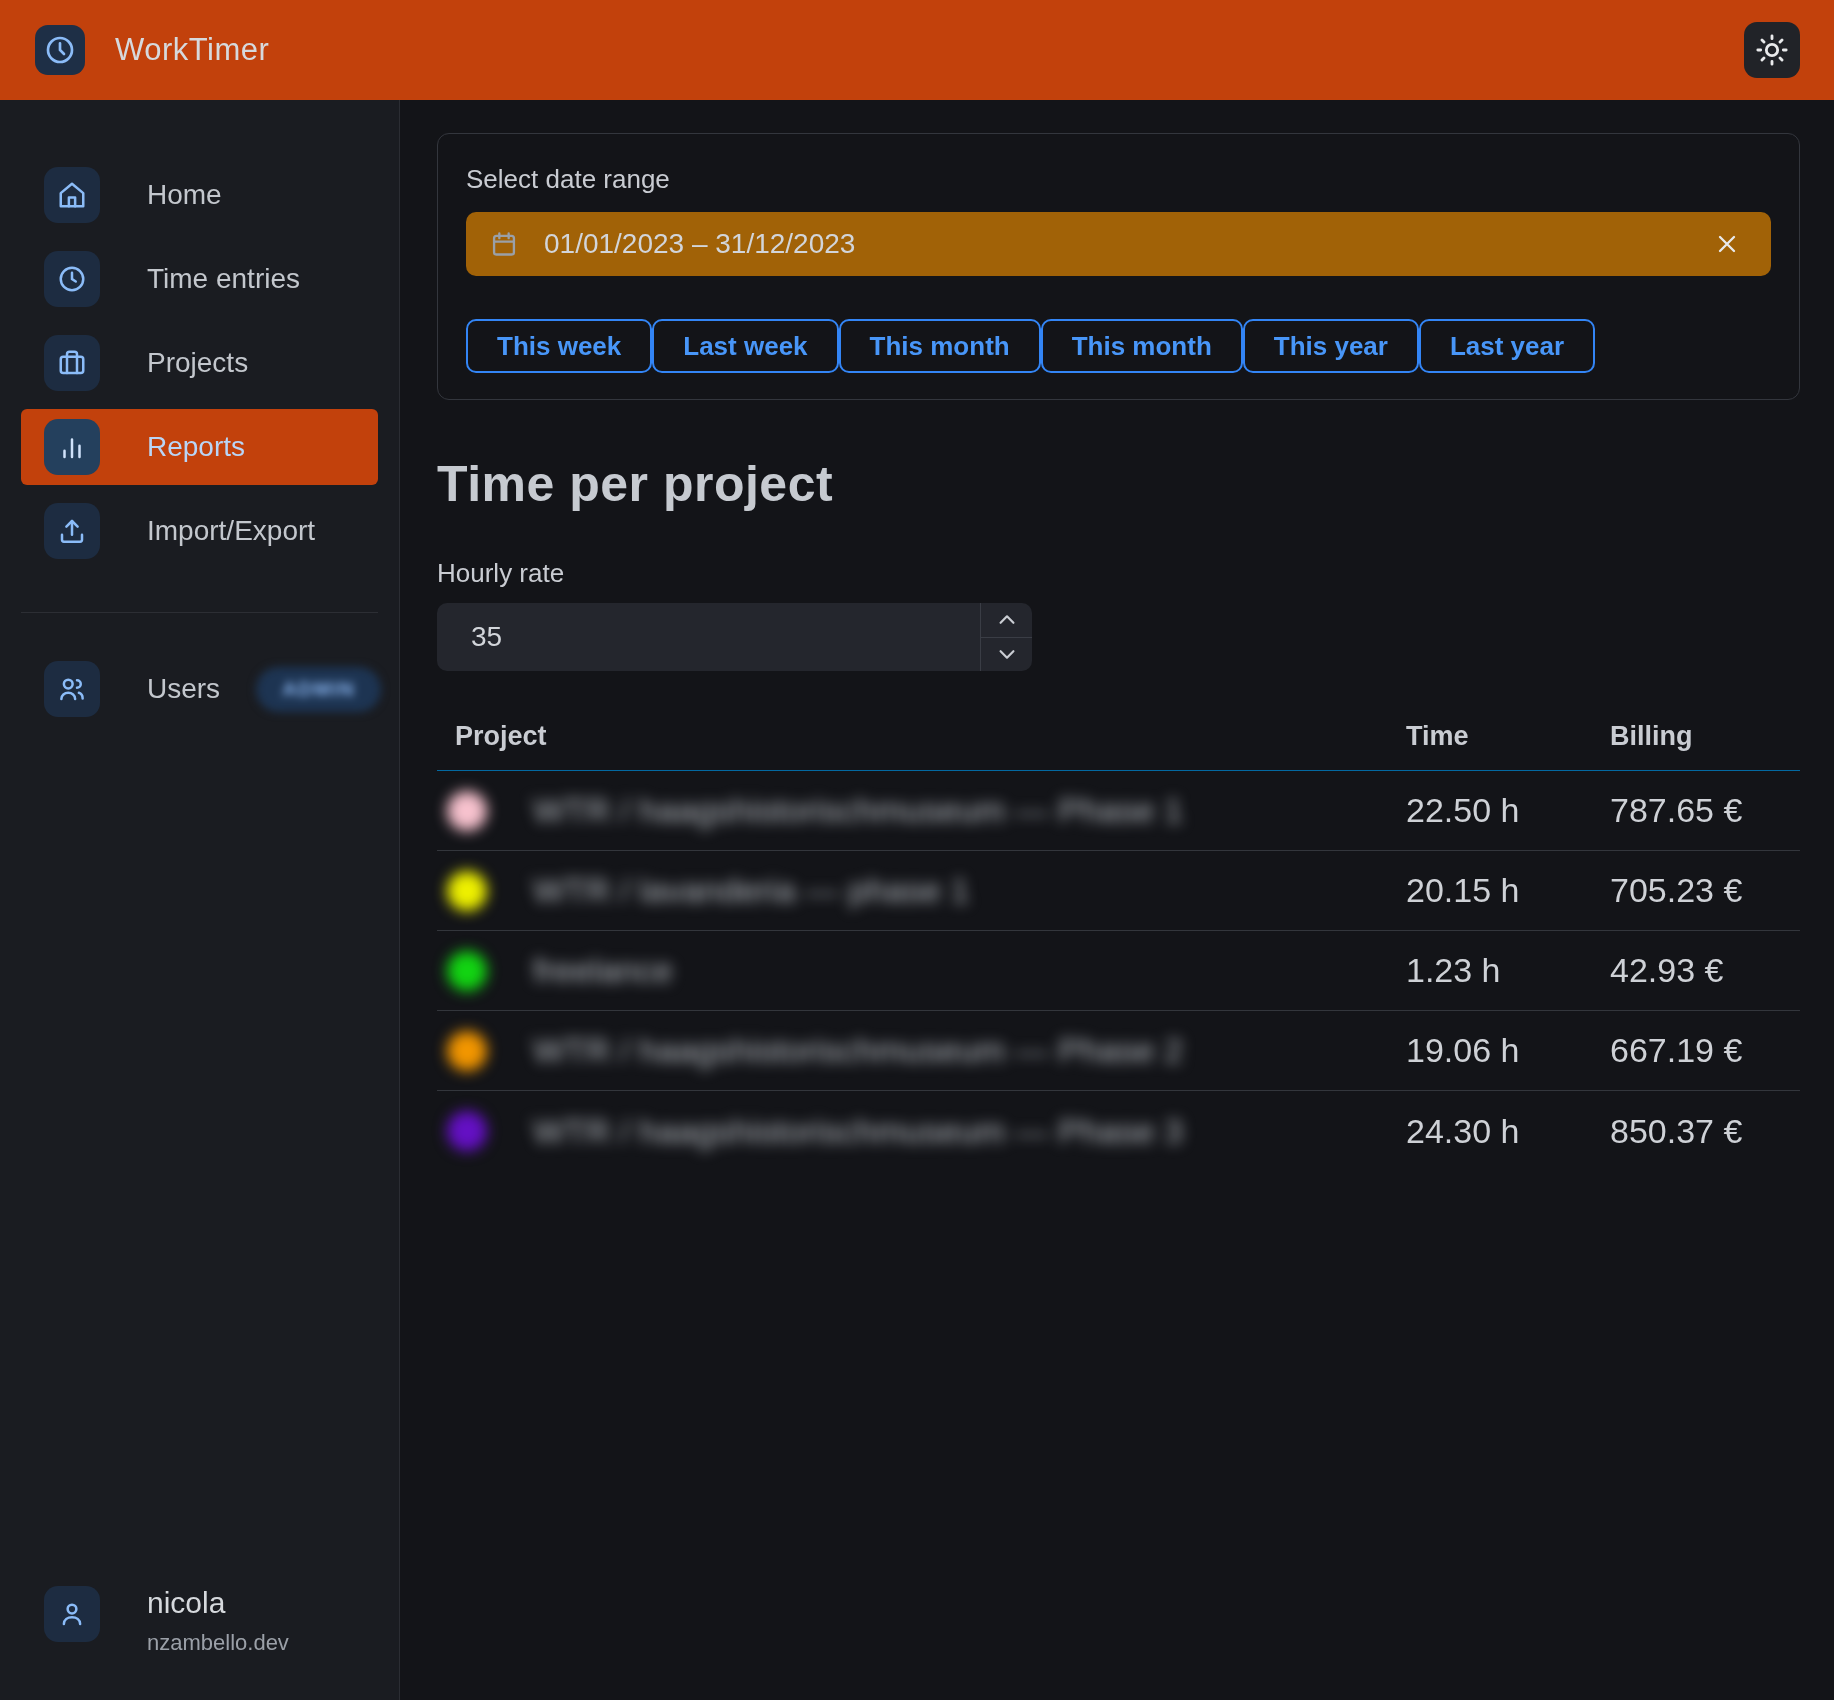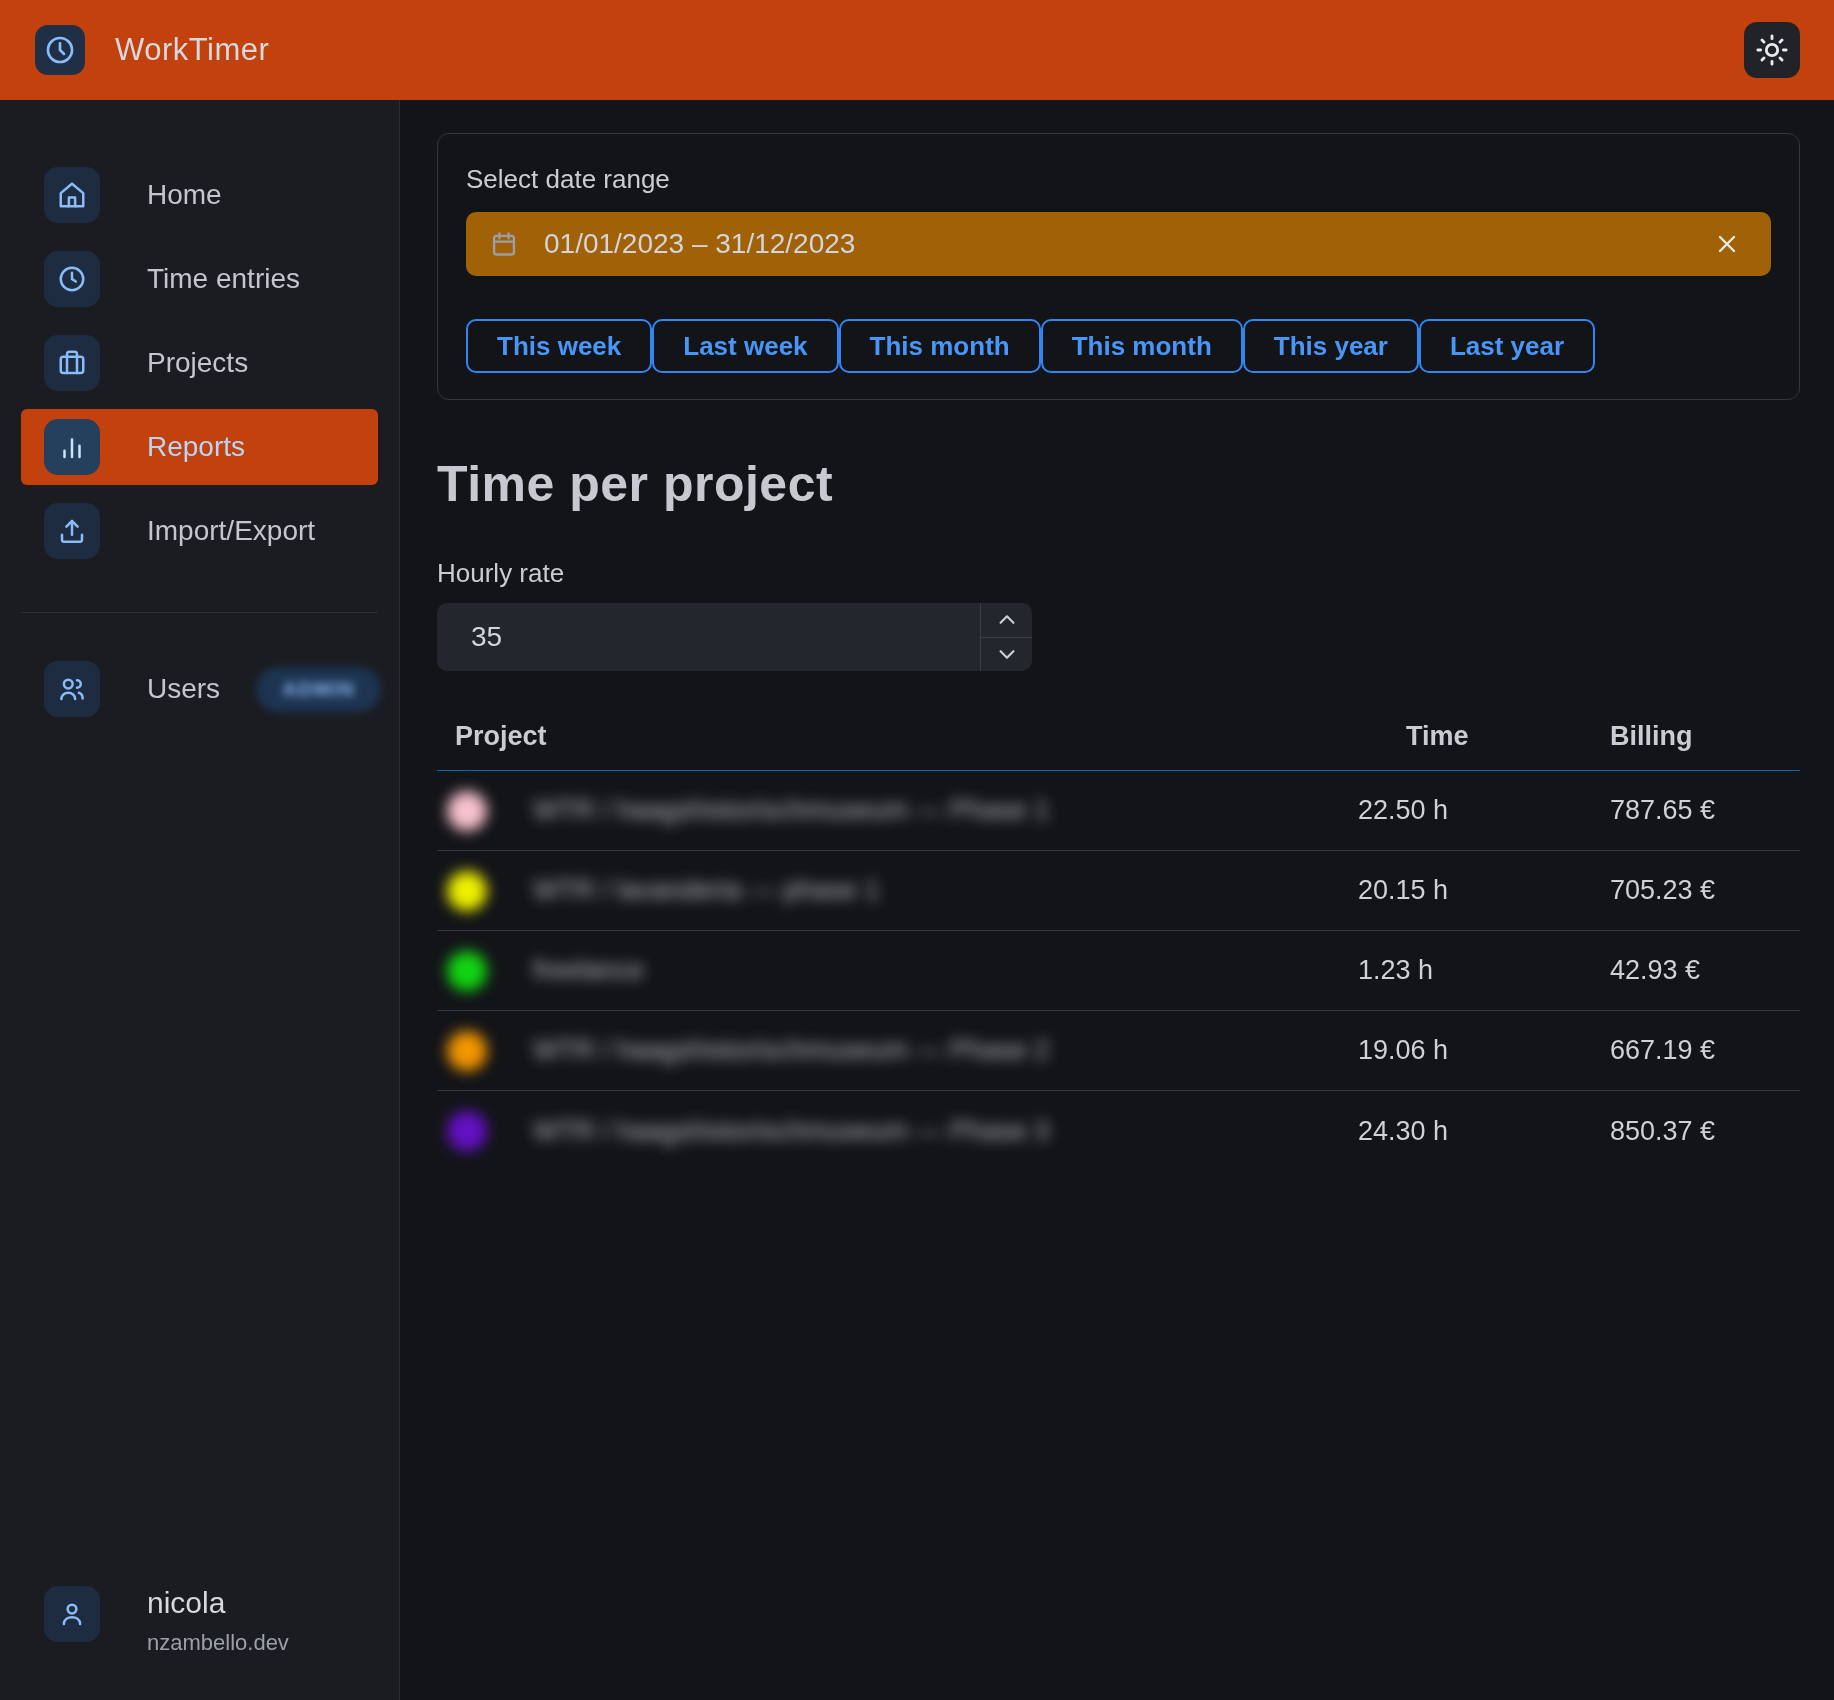--- a/index.html
+++ b/index.html
@@ -209,23 +209,22 @@
     color: #c9ccd2;
     padding-bottom: 18px;
     border-bottom: 1px solid #0369a1;
   }
   .t-head .c-project { padding-left: 18px; }
   .t-row {
     display: grid;
     grid-template-columns: 1fr 204px 190px;
     align-items: center;
     height: 80px;
-    font-size: 27px;
+    font-size: 34px;
     color: #ced1d6;
-    gap: 48px;
   }
   .t-row:not(:last-child) { border-bottom: 1px solid #33363c; }
   .proj-cell { display: flex; align-items: center; padding-left: 10px; }
   .dot {
     width: 40px; height: 40px;
     border-radius: 50%;
     filter: blur(7px);
     flex-shrink: 0;
   }
   .proj-name {

